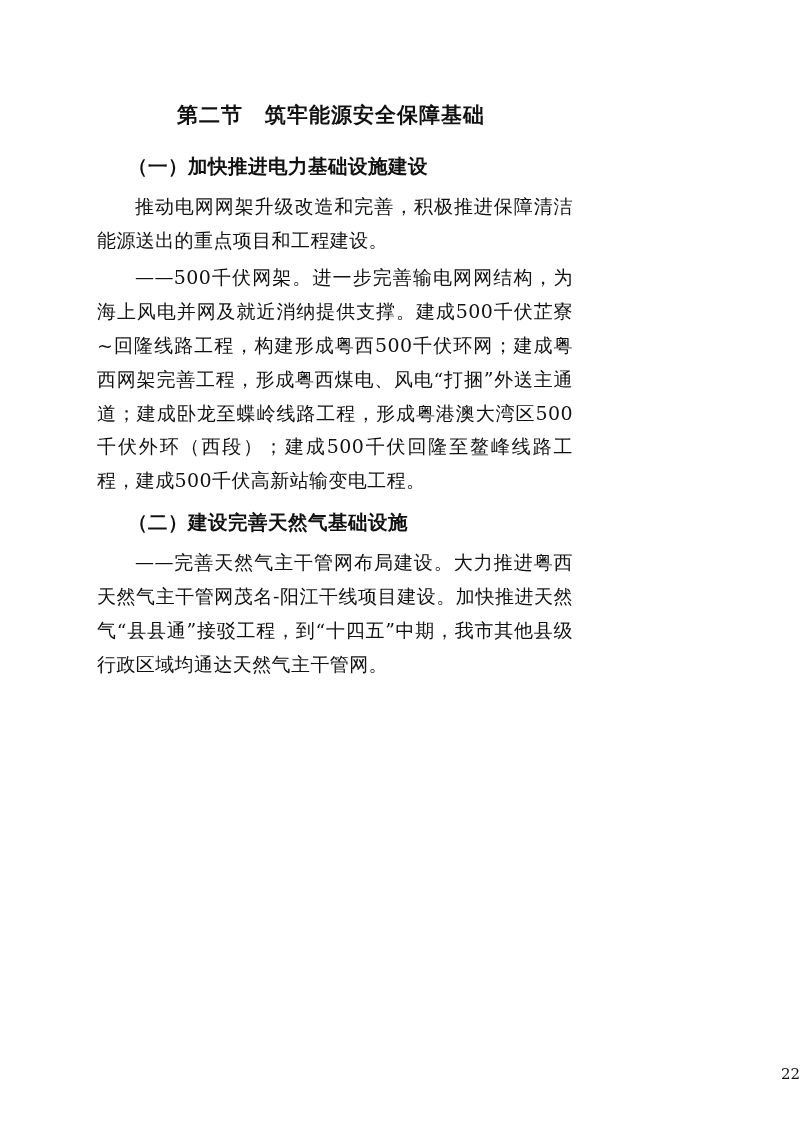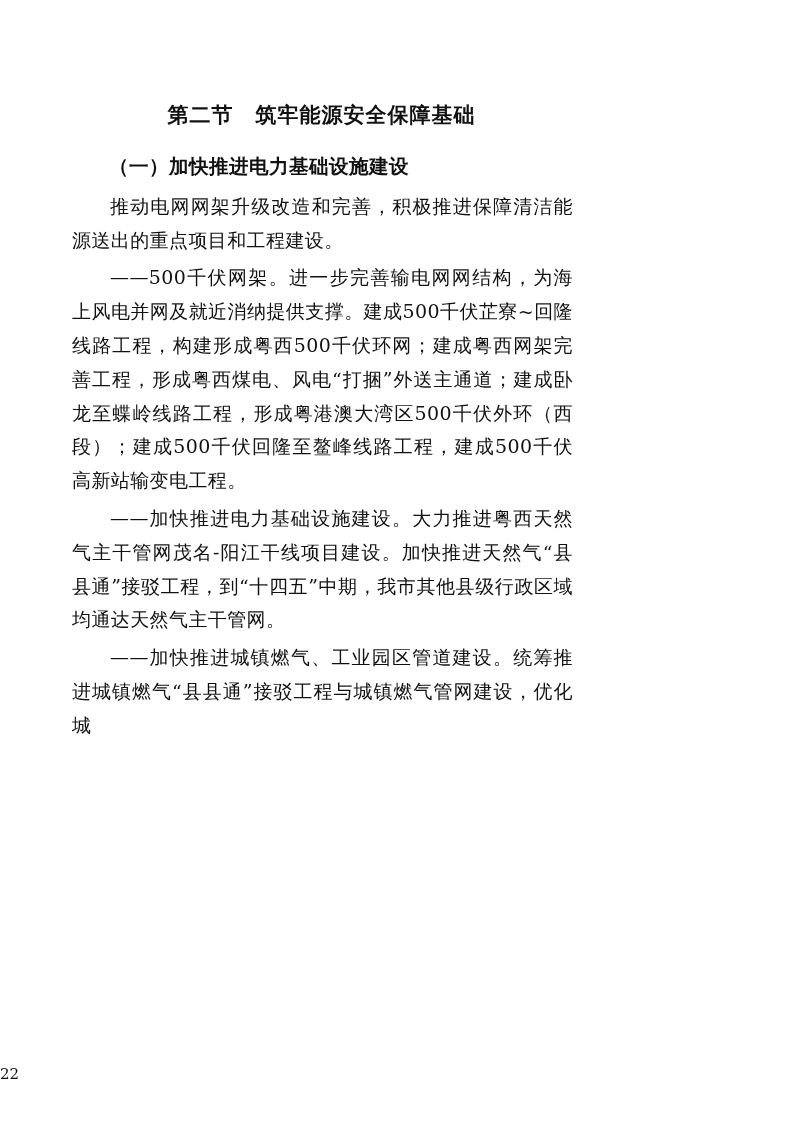--- a/index.html
+++ b/index.html
@@ -12,21 +12,21 @@
     height: 1131px;
     font-family: "DejaVu Serif", "Liberation Serif", serif;
     color: #111111;
     position: relative;
     overflow: hidden;
   }
   .page {
     width: 668px;
     height: 1131px;
     box-sizing: border-box;
-    padding: 88px 95px 40px 70px;
+    padding: 88px 95px 40px 89px;
     position: relative;
   }
   .doc-title {
     text-align: center;
     font-size: 21px;
     font-weight: bold;
     letter-spacing: 1px;
     margin: 10px 0 18px 0;
     line-height: 1.6;
   }
@@ -34,54 +34,54 @@
     font-size: 19.5px;
     font-weight: bold;
     line-height: 1.75;
     margin: 8px 0 6px 0;
     text-indent: 2em;
     letter-spacing: 0.5px;
   }
   p.body-text {
     font-size: 19px;
     line-height: 1.78;
-    margin: 0 0 4px 2px;
+    margin: 0 0 4px 8px;
     text-indent: 2em;
     text-align: justify;
     text-justify: inter-ideograph;
     letter-spacing: 0.4px;
   }
   p.body-text b {
     font-weight: normal;
   }
   .page-number {
     position: absolute;
     bottom: 48px;
     left: 0;
     width: 800px;
-    text-align: left;
+    text-align: right;
     font-size: 15px;
     font-family: "DejaVu Serif", "Liberation Serif", serif;
     color: #111111;
   }
 </style>
 </head>
 <body>
 
 <div class="page">
 
   <div class="doc-title">第二节　筑牢能源安全保障基础</div>
 
   <div class="section-heading">（一）加快推进电力基础设施建设</div>
 
   <p class="body-text"><span>推动电网网架升级改造和完善，积极推进保障清洁能源送出的重点项目和工程建设。</span></p>
 
   <p class="body-text"><b>——500千伏网架</b><span>。进一步完善输电网网结构，为海上风电并网及就近消纳提供支撑。建成500千伏芷寮~回隆线路工程，构建形成粤西500千伏环网；建成粤西网架完善工程，形成粤西煤电、风电“打捆”外送主通道；建成卧龙至蝶岭线路工程，形成粤港澳大湾区500千伏外环（西段）；建成500千伏回隆至鳌峰线路工程，建成500千伏高新站输变电工程。</span></p>
 
 
 
+  <div class="section-heading">（二）建设完善天然气基础设施</div>
 
-  <p class="body-text"><b>——加快推进电力基础设施建设</b><span>。大力推进粤西天然气主干管网茂名-阳江干线项目建设。加快推进天然气“县县通”接驳工程，到“十四五”中期，我市其他县级行政区域均通达天然气主干管网。</span></p>
+  <p class="body-text"><b>——完善天然气主干管网布局建设</b><span>。大力推进粤西天然气主干管网茂名-阳江干线项目建设。加快推进天然气“县县通”接驳工程，到“十四五”中期，我市其他县级行政区域均通达天然气主干管网。</span></p>
 
-  <p class="body-text"><b>——加快推进城镇燃气、工业园区管道建设</b><span>。统筹推进城镇燃气“县县通”接驳工程与城镇燃气管网建设，优化城</span></p>
 
   <div class="page-number">22</div>
 </div>
 
 </body></html>

